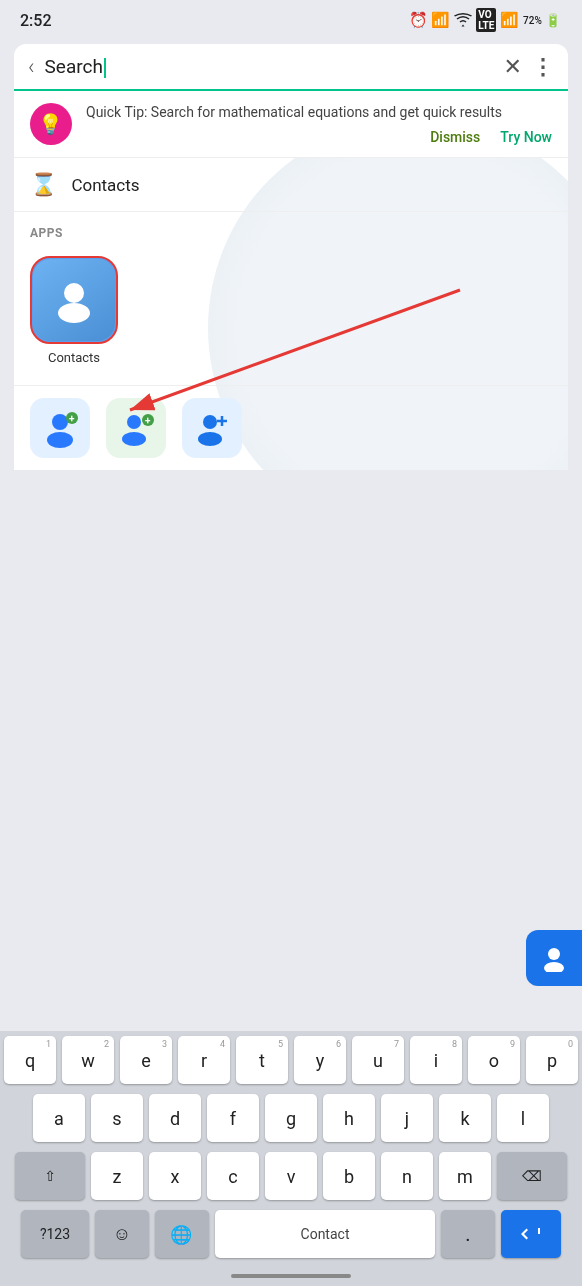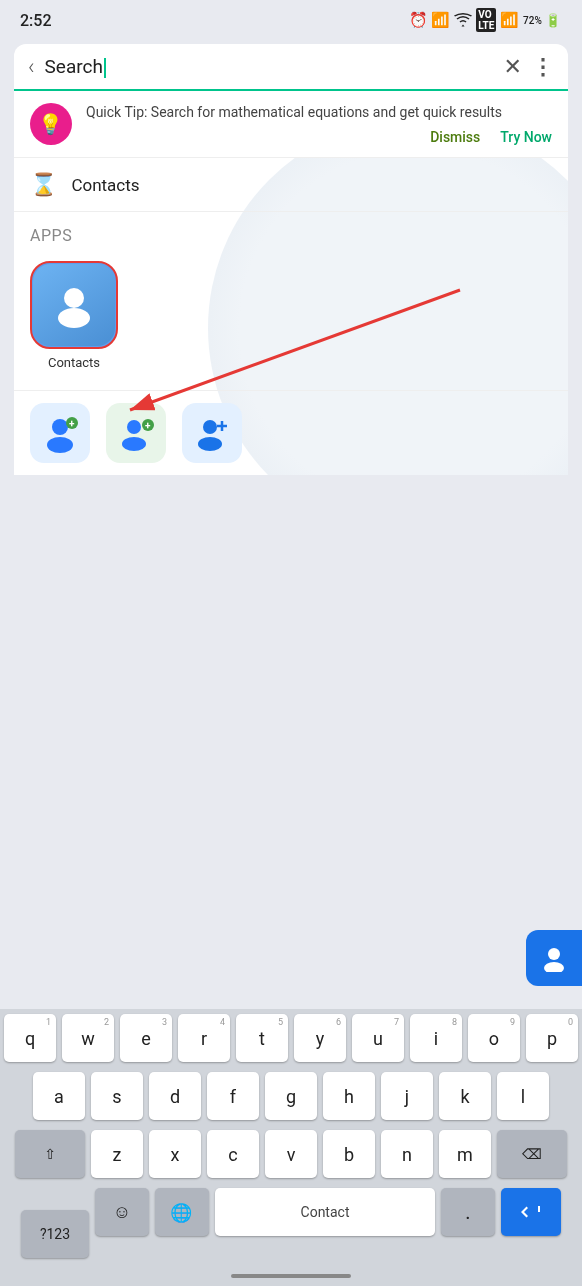--- a/index.html
+++ b/index.html
@@ -146,23 +146,23 @@
       gap: 14px;
       border-bottom: 1px solid #eee;
     }
     .recent-icon { font-size: 22px; color: #666; }
     .recent-text { font-size: 17px; color: #222; }
 
     
     .section-label {
       position: relative;
       z-index: 1;
-      font-size: 16px;
+      font-size: 12px;
       color: #888;
-      font-weight: 400;
+      font-weight: 700;
       letter-spacing: 0.5px;
       padding: 14px 16px 8px;
     }
 
     .apps-grid {
       position: relative;
       z-index: 1;
       padding: 8px 16px 20px;
       display: flex;
       gap: 16px;
@@ -487,21 +487,21 @@
     <div class="kb-key">x</div>
     <div class="kb-key">c</div>
     <div class="kb-key">v</div>
     <div class="kb-key">b</div>
     <div class="kb-key">n</div>
     <div class="kb-key">m</div>
     <div class="kb-key kb-key-special kb-key-wide">⌫</div>
   </div>
 
   <div class="kb-bottom-row">
-    <div class="kb-key kb-key-special" style="min-width:58px;max-width:68px;font-size:14px;margin-top:22px;">?123</div>
+    <div class="kb-key kb-key-special" style="min-width:58px;max-width:68px;font-size:14px;">?123</div>
     <div class="kb-key kb-key-special" style="min-width:46px;max-width:54px;font-size:18px;">☺</div>
     <div class="kb-key kb-key-special" style="min-width:46px;max-width:54px;font-size:18px;">🌐</div>
     <div class="kb-key kb-key-space">Contact</div>
     <div class="kb-key kb-key-special" style="min-width:46px;max-width:54px;font-size:20px;">.</div>
     <div class="kb-key kb-key-blue" style="min-width:52px;max-width:60px;font-size:18px;">
       <svg width="22" height="16" viewBox="0 0 22 16">
         <path d="M20 2v6H4l4-4-1.5-1.5L1 8l5.5 5.5L8 12l-4-4h14V2h2z" fill="white"></path>
       </svg>
     </div>
   </div>

